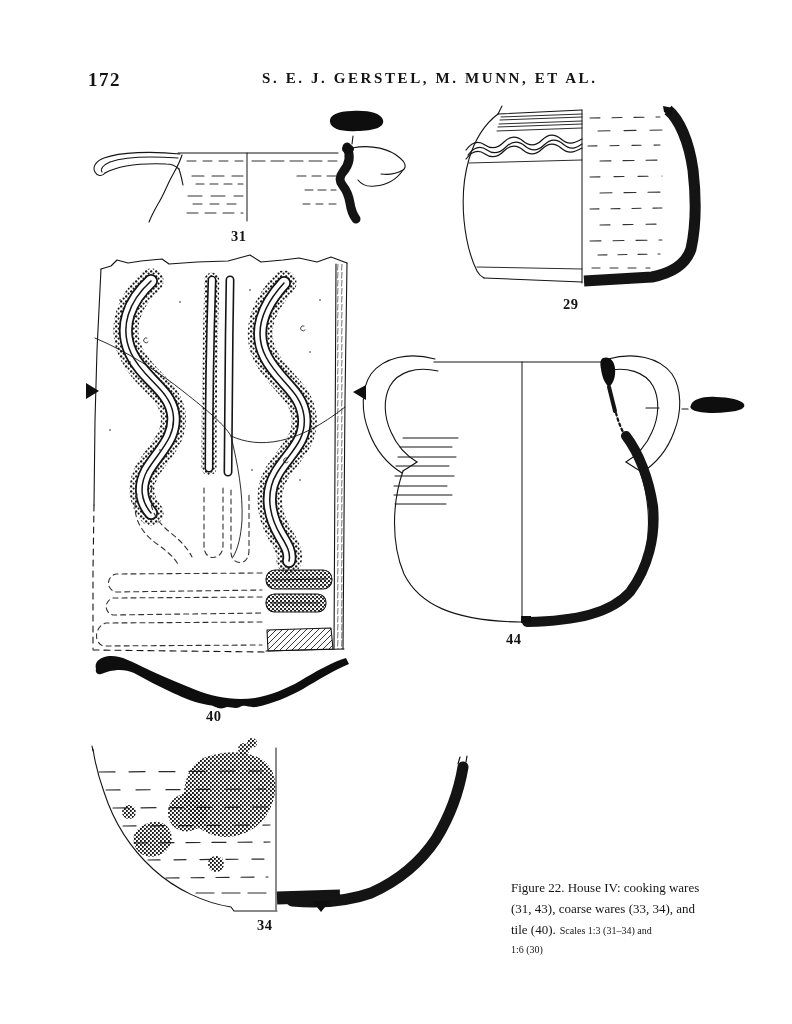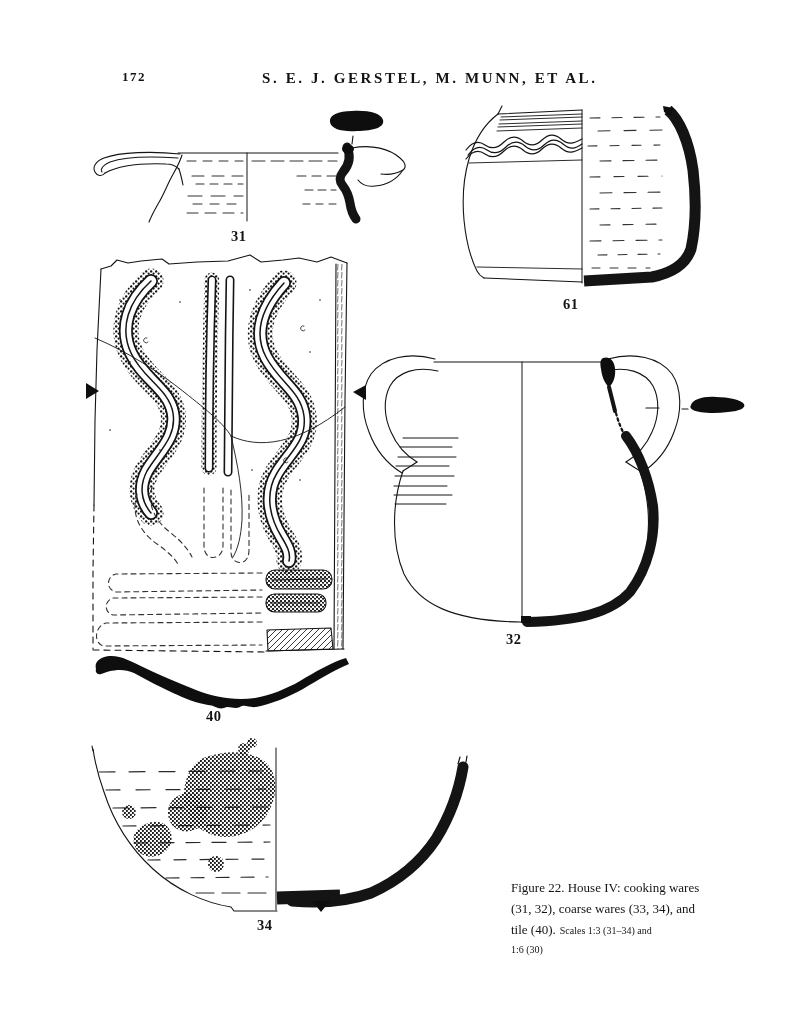--- a/index.html
+++ b/index.html
@@ -3,21 +3,21 @@
 <meta charset="utf-8">
 <style>
   html,body{margin:0;padding:0;background:#e8e8e8;}
   .page{
     position:relative;width:792px;height:1024px;margin:0 auto;
     background:#ffffff;overflow:hidden;
     font-family:"Liberation Serif","DejaVu Serif",serif;color:#141414;
   }
   .pgnum{
     position:absolute;left:88px;top:69px;
-    font-size:13px;letter-spacing:1.5px;font-weight:600;margin-left:34px;
+    font-size:19px;letter-spacing:1.5px;font-weight:600;
   }
   .runhead{
     position:absolute;left:262px;top:70px;width:270px;
     font-size:15px;letter-spacing:2.6px;font-weight:600;white-space:nowrap;
   }
   svg{position:absolute;}
   svg path, svg line{vector-effect:none;}
   .fig-num{
     position:absolute;width:36px;
     font-weight:bold;font-size:14.5px;letter-spacing:0.5px;
@@ -289,25 +289,25 @@
     <g>
       <path d="M463,767 C459,791 450,816 436,839 C420,863 398,881 371,893 C346,902 317,903 292,901" stroke-width="11"></path>
       <path d="M277,898 L340,896" stroke-width="13" stroke-linecap="butt"></path>
       <path d="M312,901 L330,901 L321,912 Z" fill="#0e0e0e" stroke="none"></path>
       <path d="M460,757 L458,764" stroke-width="1.2"></path>
       <path d="M467,756 L466,762" stroke-width="1.2"></path>
     </g>
   </svg>
 
   <span class="fig-num" style="left:231px;top:228px">31</span>
-  <span class="fig-num" style="left:563px;top:296px">61</span>
-  <span class="fig-num" style="left:506px;top:631px">32</span>
+  <span class="fig-num" style="left:563px;top:296px">29</span>
+  <span class="fig-num" style="left:506px;top:631px">44</span>
   <span class="fig-num" style="left:206px;top:708px">40</span>
   <span class="fig-num" style="left:257px;top:917px">34</span>
 
   <div class="caption">
     <div><span class="cap-bold">Figure 22. House IV: cooking wares</span></div>
-    <div><span class="cap-bold">(31, 32), coarse wares (33, 34), and</span></div>
+    <div><span class="cap-bold">(31, 43), coarse wares (33, 34), and</span></div>
     <div><span class="cap-bold">tile (40).</span> <span class="cap-small">Scales 1:3 (31–34) and</span></div>
     <div class="cap-line4"><span class="cap-small">1:6 (30)</span></div>
   </div>
 
 </div>
 
 </body></html>

